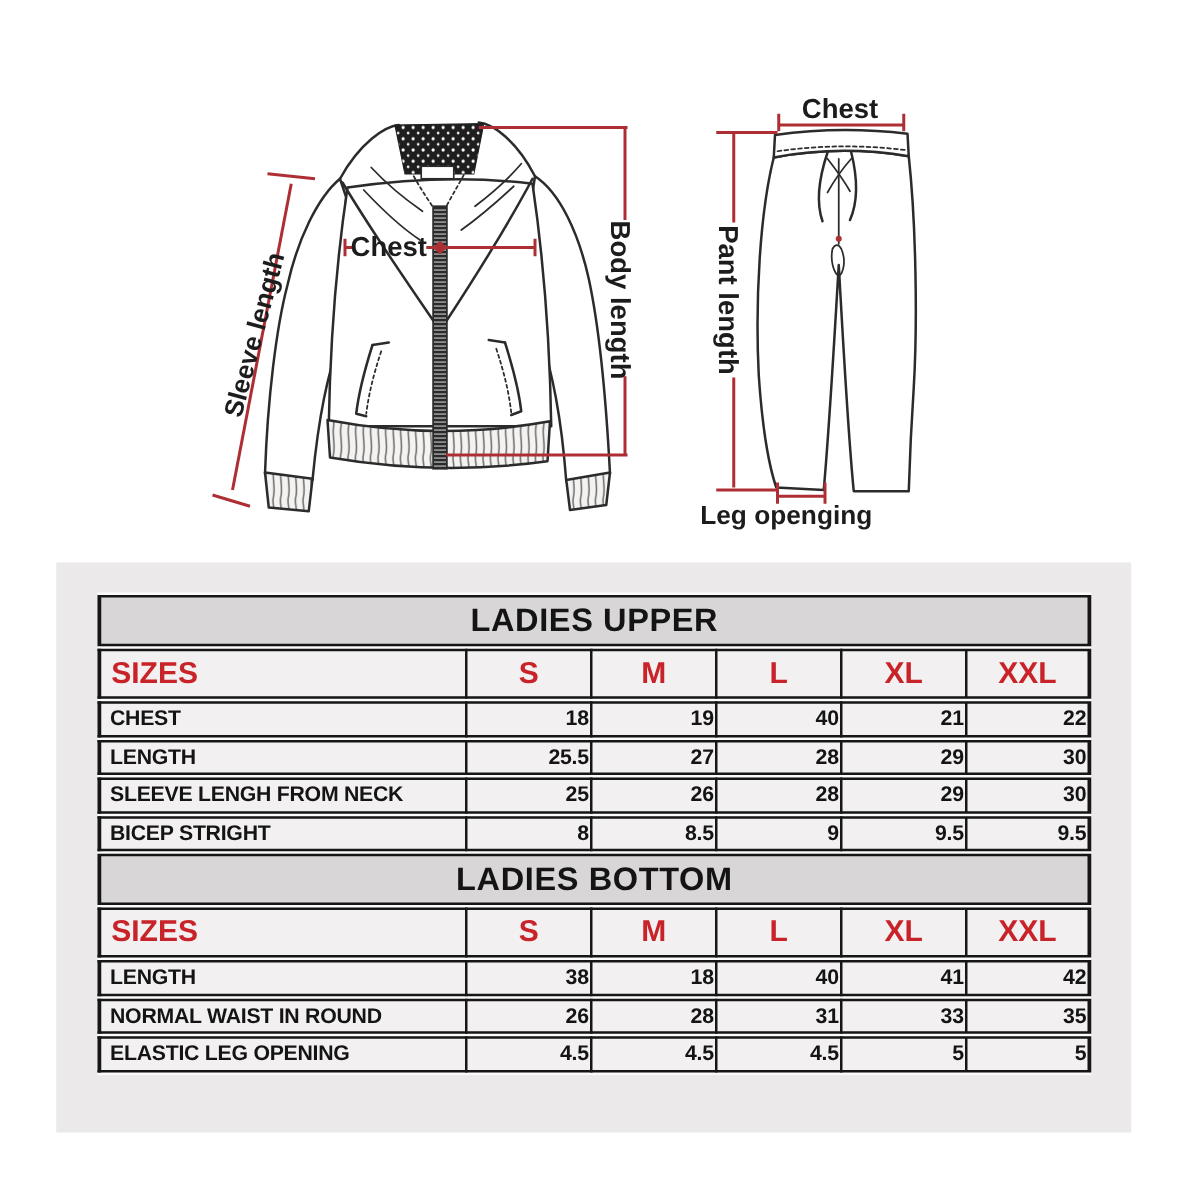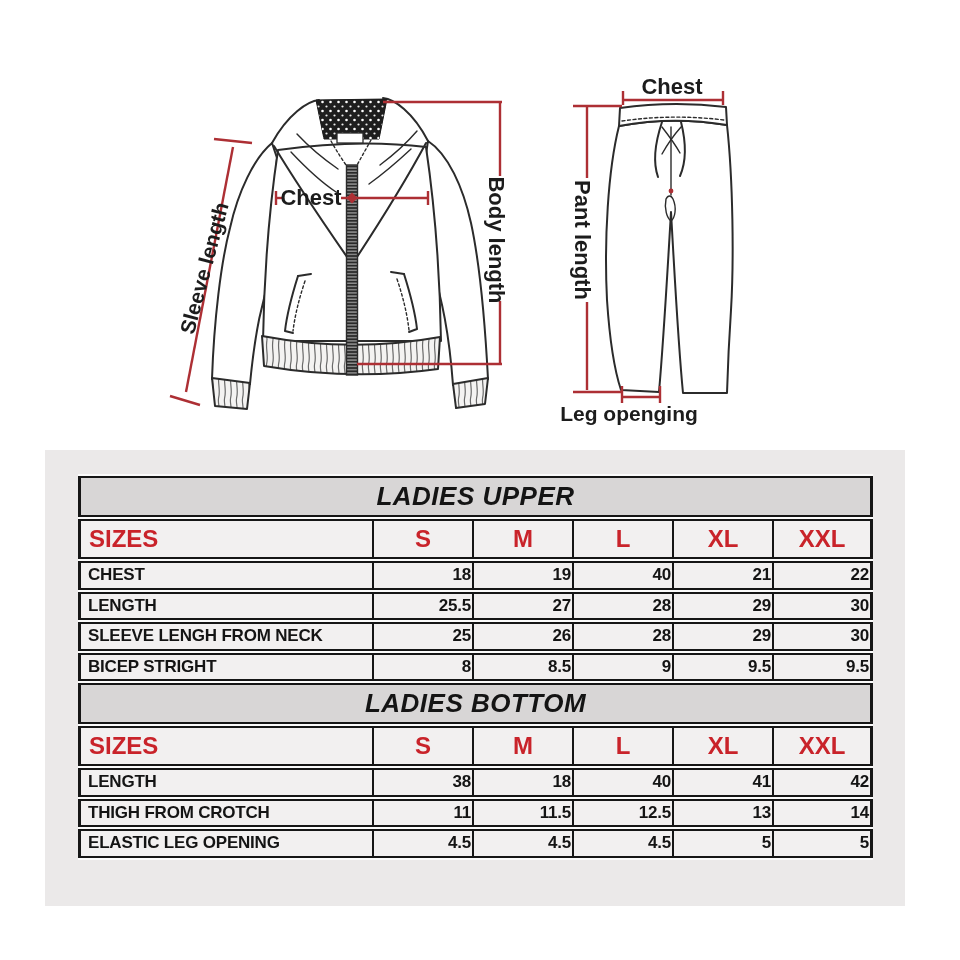--- a/index.html
+++ b/index.html
@@ -42,21 +42,21 @@
   table.size-chart td{
     border-top:2.5px solid var(--border);
     border-bottom:2.5px solid var(--border);
     vertical-align:middle;overflow:hidden;
     background:var(--row);color:#141414;font-weight:bold;
   }
   table.size-chart td:first-child{border-left:3px solid var(--border);}
   table.size-chart td:last-child{border-right:3px solid var(--border);}
   table.size-chart td + td{border-left:2.5px solid var(--border);}
   tr.row-section td{height:35px;background:var(--hdr);text-align:center;
-    font-size:26px;letter-spacing:0.5px;font-style:italic;}
+    font-size:26px;letter-spacing:0.5px;}
   tr.row-sizes td{height:34px;font-size:24px;color:var(--red);text-align:center;margin-left:24px;}
   tr.row-sizes td:first-child{text-align:left;padding-left:8px;}
   tr.row-data td{height:22.5px;font-size:17px;text-align:right;letter-spacing:-0.2px;}
   tr.row-data td:first-child{text-align:left;padding-left:7px;}
 </style>
 </head>
 <body>
 
 <div class="sheet">
 
@@ -237,26 +237,26 @@
           </tr>
           <tr class="row-data">
             <td>LENGTH</td>
             <td>38</td>
             <td>18</td>
             <td>40</td>
             <td>41</td>
             <td>42</td>
           </tr>
           <tr class="row-data">
-            <td>THIGH FROM CROTCH</td>
-            <td>11</td>
-            <td>11.5</td>
-            <td>12.5</td>
-            <td>13</td>
-            <td>14</td>
+            <td>NORMAL WAIST IN ROUND</td>
+            <td>26</td>
+            <td>28</td>
+            <td>31</td>
+            <td>33</td>
+            <td>35</td>
           </tr>
           <tr class="row-data">
             <td>ELASTIC LEG OPENING</td>
             <td>4.5</td>
             <td>4.5</td>
             <td>4.5</td>
             <td>5</td>
             <td>5</td>
           </tr>
         </tbody>

